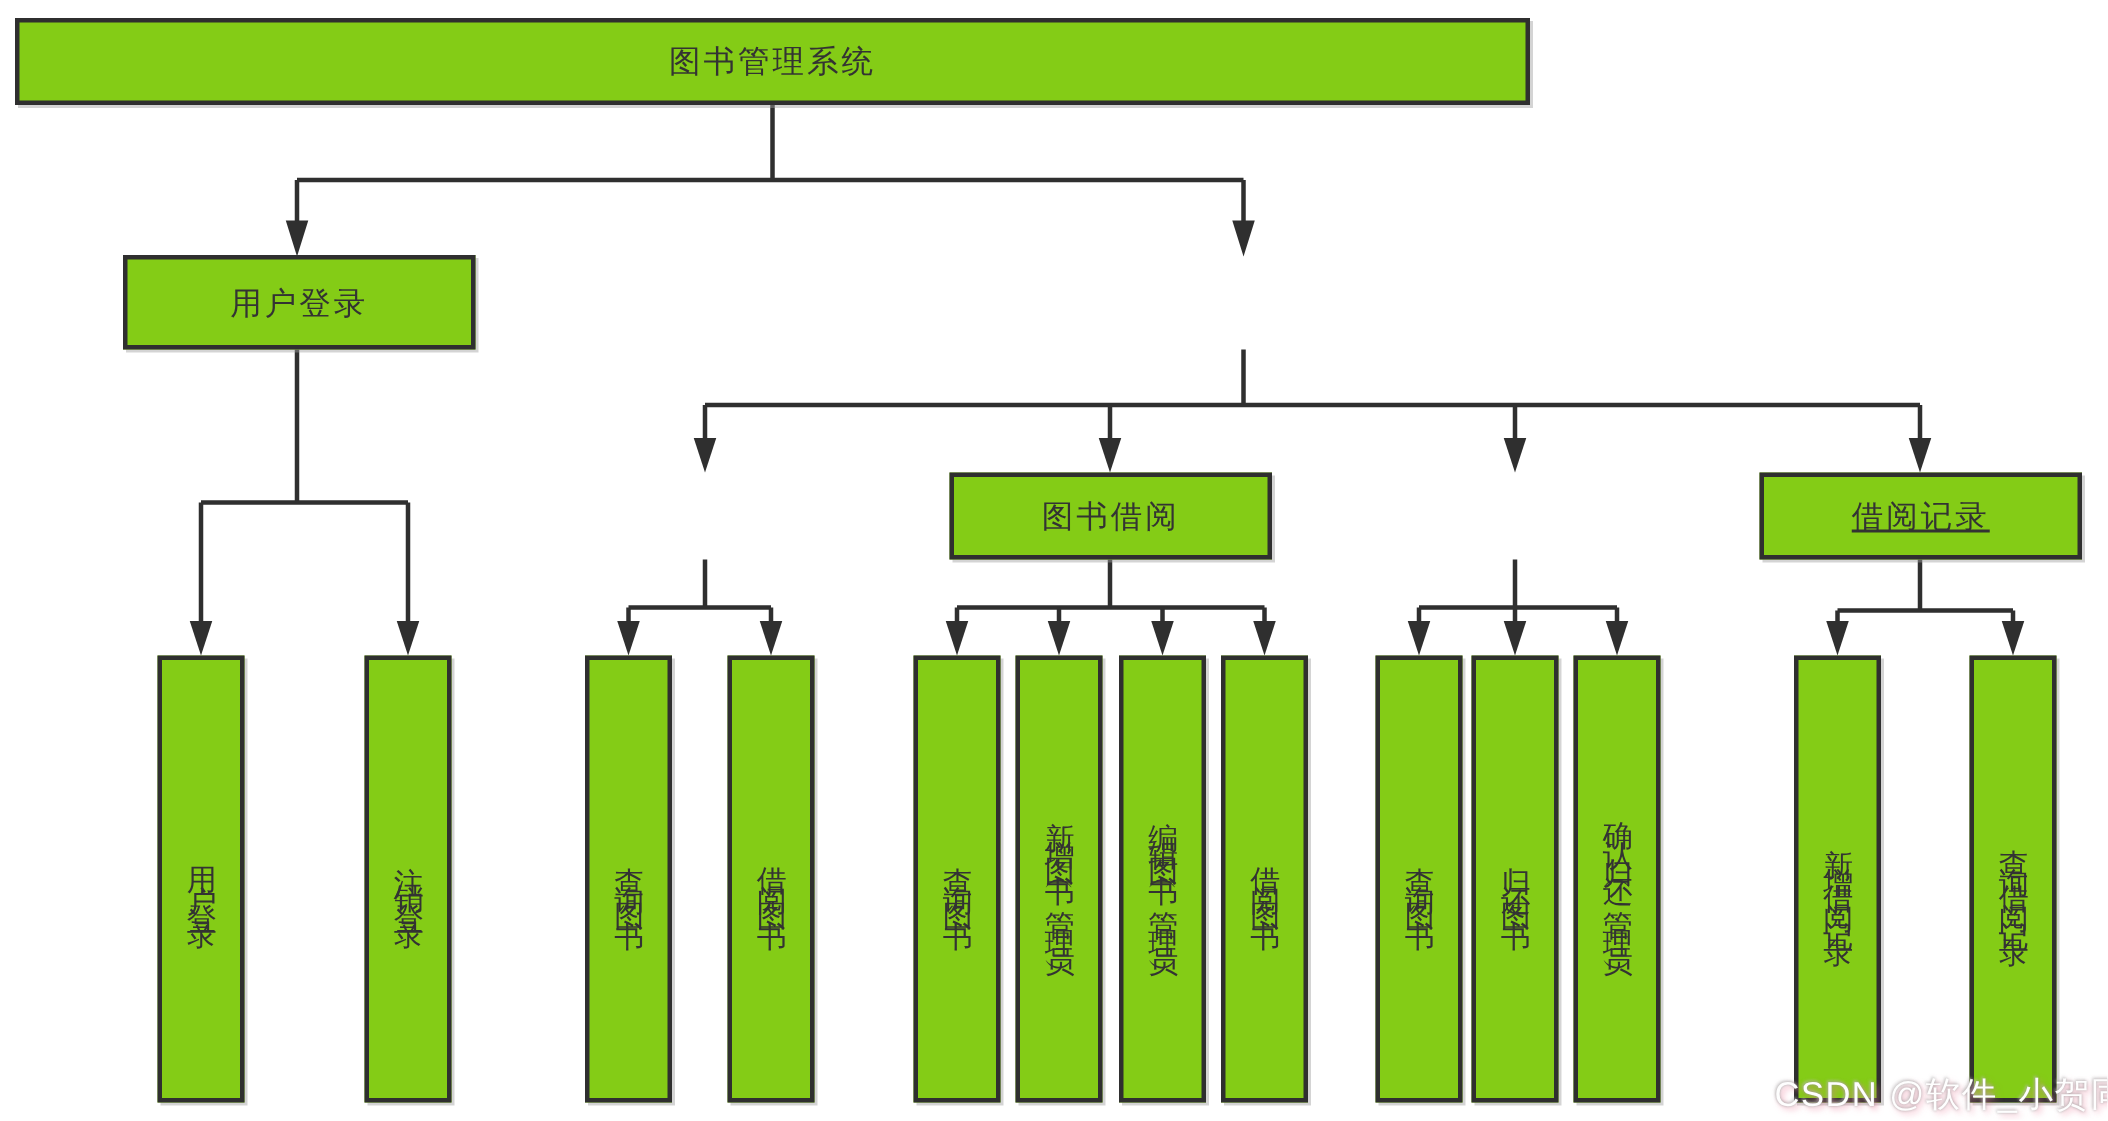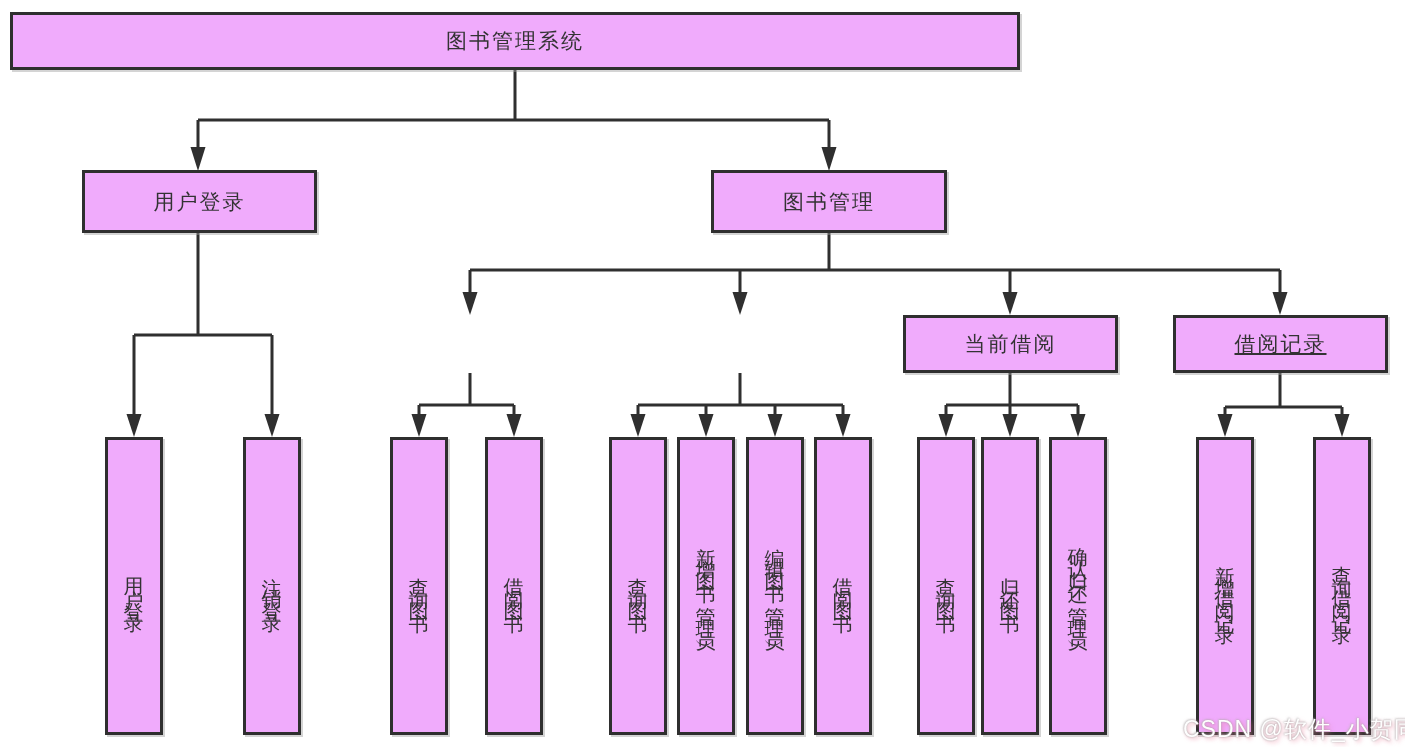--- a/index.html
+++ b/index.html
@@ -18,21 +18,21 @@
   #connectors {
     position: absolute;
     left: 0;
     top: 0;
     width: 1405px;
     height: 747px;
     pointer-events: none;
   }
   .box {
     position: absolute;
-    background: #f0abfc;
+    background: #84cc16;
     border: 3px solid #2f2f2f;
     box-sizing: border-box;
     display: flex;
     align-items: center;
     justify-content: center;
     color: #333333;
     box-shadow: 2px 2px 0 rgba(160,160,160,0.45);
     z-index: 2;
   }
   .hbox {
@@ -104,26 +104,23 @@
     </g>
   </svg>
 
   <div class="box hbox root">
     <span>图书管理系统</span>
   </div>
 
   <div class="box hbox" style="left:82px; top:170px; width:235px; height:63px;">
     <span>用户登录</span>
   </div>
-  <div class="box hbox" style="left:711px; top:170px; width:236px; height:63px;">
-    <span>图书管理</span>
-  </div>
 
-  <div class="box hbox" style="left:903px; top:315px; width:215px; height:58px;">
-    <span>当前借阅</span>
+  <div class="box hbox" style="left:633px; top:315px; width:215px; height:58px;">
+    <span>图书借阅</span>
   </div>
   <div class="box hbox" style="left:1173px; top:315px; width:215px; height:58px;text-decoration:underline;">
     <span>借阅记录</span>
   </div>
 
   <div class="box vbox" style="left:105px;">
     <span>用户登录</span>
   </div>
   <div class="box vbox" style="left:243px;">
     <span>注销登录</span>

